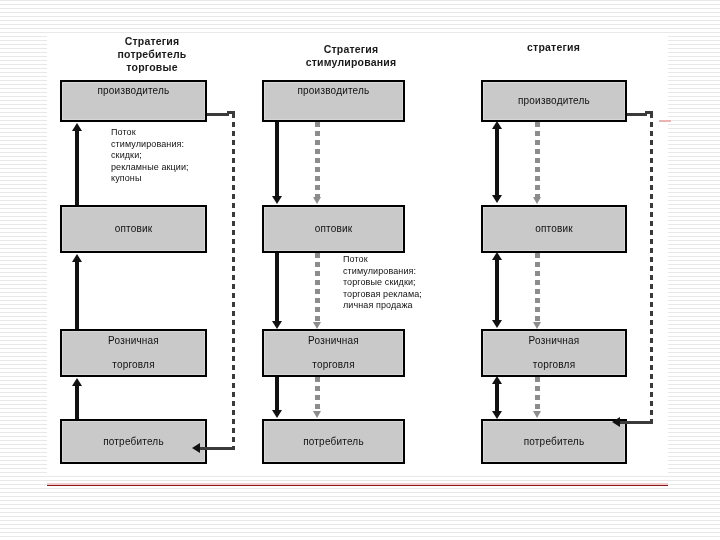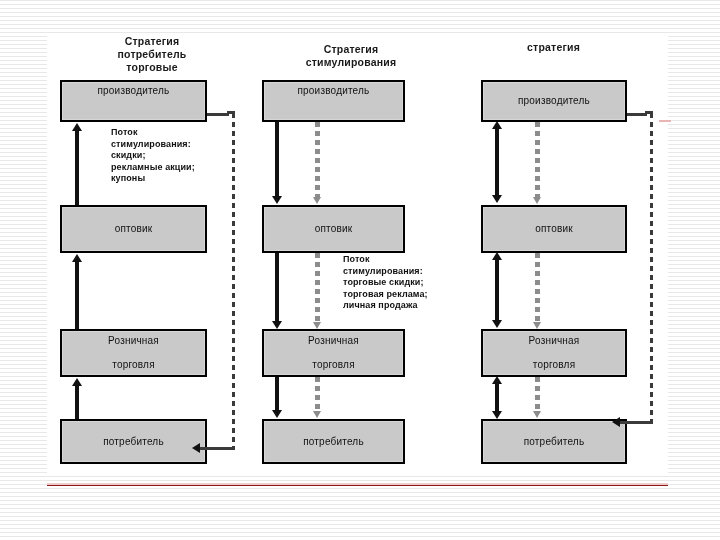--- a/index.html
+++ b/index.html
@@ -69,21 +69,20 @@
   .node.top-text{align-items:flex-start;padding-top:3px;}
   .node span{display:block;width:100%;}
   
   .note{
     position:absolute;
     font-size:9px;
     color:#111111;
     line-height:11.5px;
     letter-spacing:.1px;
     white-space:pre-line;
-    font-weight:bold;
   }
   
   .shaft-solid{
     position:absolute;
     width:4px;
     background:#111111;
   }
   
   .shaft-dash{
     position:absolute;

